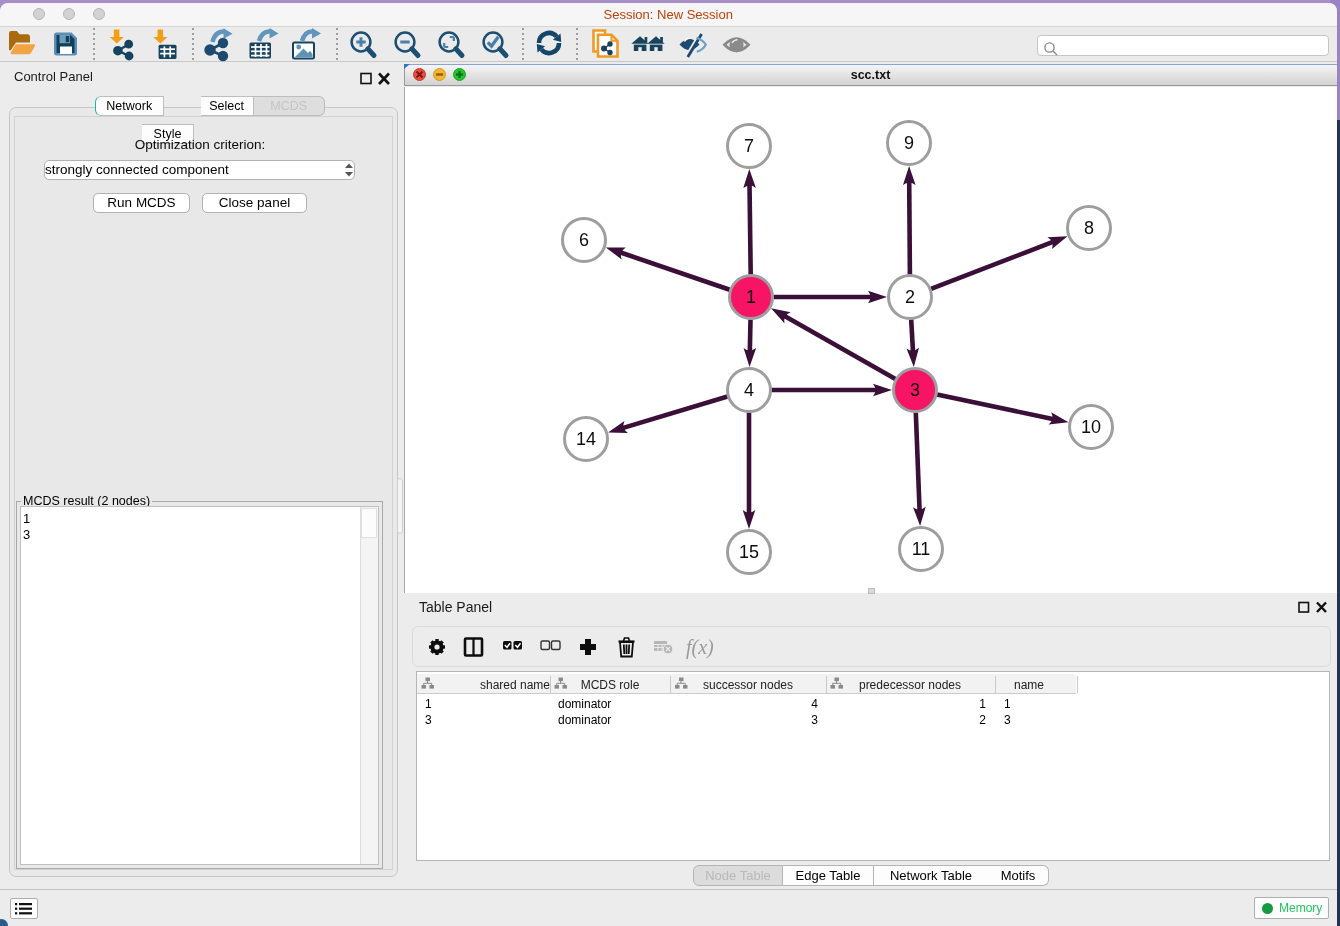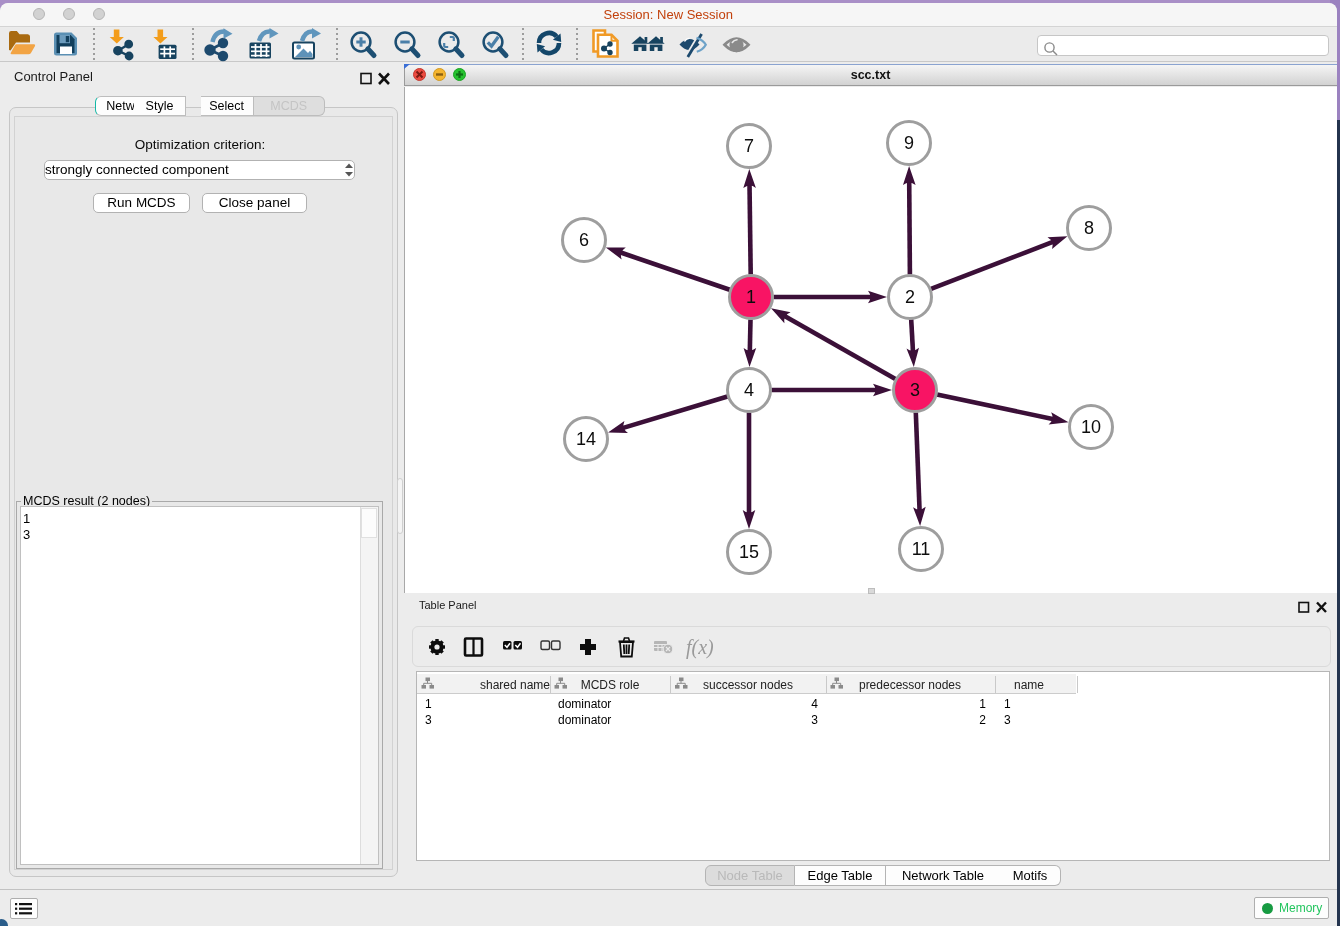--- a/index.html
+++ b/index.html
@@ -21,29 +21,29 @@
 .tab { position:absolute; top:96px; height:19.5px; background:#fdfdfd; border:1px solid #bdbdbd; border-left:none; color:#000; text-align:center; line-height:18.5px; font-size:12.5px; }
 .cp-box { left:9px; top:107px; width:389px; height:770px; background:#e9e9e9; border:1px solid #c6c6c6; border-radius:7px; }
 .cp-inner { left:14px; top:116px; width:379px; height:754px; background:#e8e8e8; border:1px solid #d2d2d2; }
 .btn { position:absolute; background:#fff; border:1px solid #b2b2b2; border-radius:5px; font-size:13.5px; color:#000; text-align:center; }
 
 .netwin { left:404px; top:64px; width:933px; height:529px; }
 .net-title { left:0; top:0; width:100%; height:22px; background:linear-gradient(#f5f5f5,#d2d2d2); border-bottom:1px solid #9a9a9a; border-top:1px solid #8aa3d0; border-left:1px solid #9a9a9a; }
 .net-canvas { left:0; top:23px; width:100%; height:506px; background:#fff; border-left:1px solid #a8a8a8; }
 .light { width:13px; height:13px; border-radius:50%; top:4px; }
 
-.tp-head { left:419px; top:599px; font-size:11px; color:#1a1a1a; }
+.tp-head { left:419px; top:599px; font-size:14px; color:#1a1a1a; }
 .tp-toolbar { left:412px; top:626px; width:919px; height:41px; background:#ececec; border:1px solid #dadada; border-radius:6px; }
 .tbl { left:416px; top:671px; width:914px; height:190px; background:#fff; border:1px solid #b6b6b6; }
 .tbl-header { left:417px; top:674px; width:659.4px; height:20px; background:#f2f2f2; border-bottom:1px solid #cccccc; }
 .colsep { top:676px; height:17px; width:0; border-left:1px solid #c9c9c9; }
 .hdr-txt { position:absolute; top:678px; font-size:12px; color:#222; }
 .cell { position:absolute; font-size:12px; color:#000; }
 
-.btab { position:absolute; top:865px; height:21px; border:1px solid #b4b4b4; border-left:none; background:#fdfdfd; font-size:13px; color:#000; text-align:center; line-height:20px;margin-left:12px; }
+.btab { position:absolute; top:865px; height:21px; border:1px solid #b4b4b4; border-left:none; background:#fdfdfd; font-size:13px; color:#000; text-align:center; line-height:20px; }
 
 .statusbar { left:0; top:889px; width:1336.5px; height:39px; background:#ececec; border-top:1px solid #c2c2c2; }
 .mini-btn { background:#fdfdfd; border:1px solid #aeaeae; border-radius:2px; }
 svg text { font-family:"Liberation Sans", sans-serif; }
 </style>
 </head>
 <body>
 <div class="abs" style="left:0;top:0;width:1340px;height:16px;background:#a98fc7"></div>
 <div class="abs" style="left:1330px;top:0;width:10px;height:120px;background:#9b82c0"></div>
 <div class="abs app">
@@ -207,21 +207,21 @@
 <div class="abs tsep" style="left:576px;top:28px"></div>
 
 <div class="abs cp-head">Control Panel</div>
 <svg class="abs" style="left:359px;top:71px" width="34" height="16" viewBox="0 0 34 16">
   <rect x="2" y="2.5" width="10" height="10" fill="none" stroke="#111" stroke-width="1.6"></rect>
   <path d="M20 2.5 L30 13 M30 2.5 L20 13" stroke="#111" stroke-width="2.6"></path>
 </svg>
 <div class="abs cp-box"></div>
 <div class="abs cp-inner"></div>
 <div class="abs tab" style="left:95px;width:68.5px;border-radius:6px 0 0 6px;border-left:1px solid #14b8a6;">Network</div>
-<div class="abs tab" style="left:134px;width:52px;">Style</div>
+<div class="abs tab" style="left:142px;width:52px;margin-top:28px;">Style</div>
 <div class="abs tab" style="left:200.5px;width:53px;">Select</div>
 <div class="abs tab" style="left:253.5px;width:71.5px;border-radius:0 6px 6px 0;background:#dedede;color:#c4c4c4;">MCDS</div>
 <div class="abs" style="left:0;top:137px;width:400px;text-align:center;font-size:13.5px;color:#0a0a0a;">Optimization criterion:</div>
 <div class="abs" style="left:44px;top:160px;width:311px;height:19.5px;background:#fff;border:1px solid #b2b2b2;border-radius:5px;font-size:13.5px;color:#000;line-height:18px;padding-left:0;">strongly connected component</div>
 <svg class="abs" style="left:342px;top:162px" width="14" height="16" viewBox="0 0 14 16">
   <path d="M7 1.5 L11 6 L3 6 Z" fill="#555"></path>
   <path d="M7 14.5 L11 10 L3 10 Z" fill="#555"></path>
 </svg>
 <div class="abs btn" style="left:93px;top:193px;width:97px;height:19.5px;line-height:18px;">Run MCDS</div>
 <div class="abs btn" style="left:202px;top:193px;width:105px;height:19.5px;line-height:18px;">Close panel</div>

